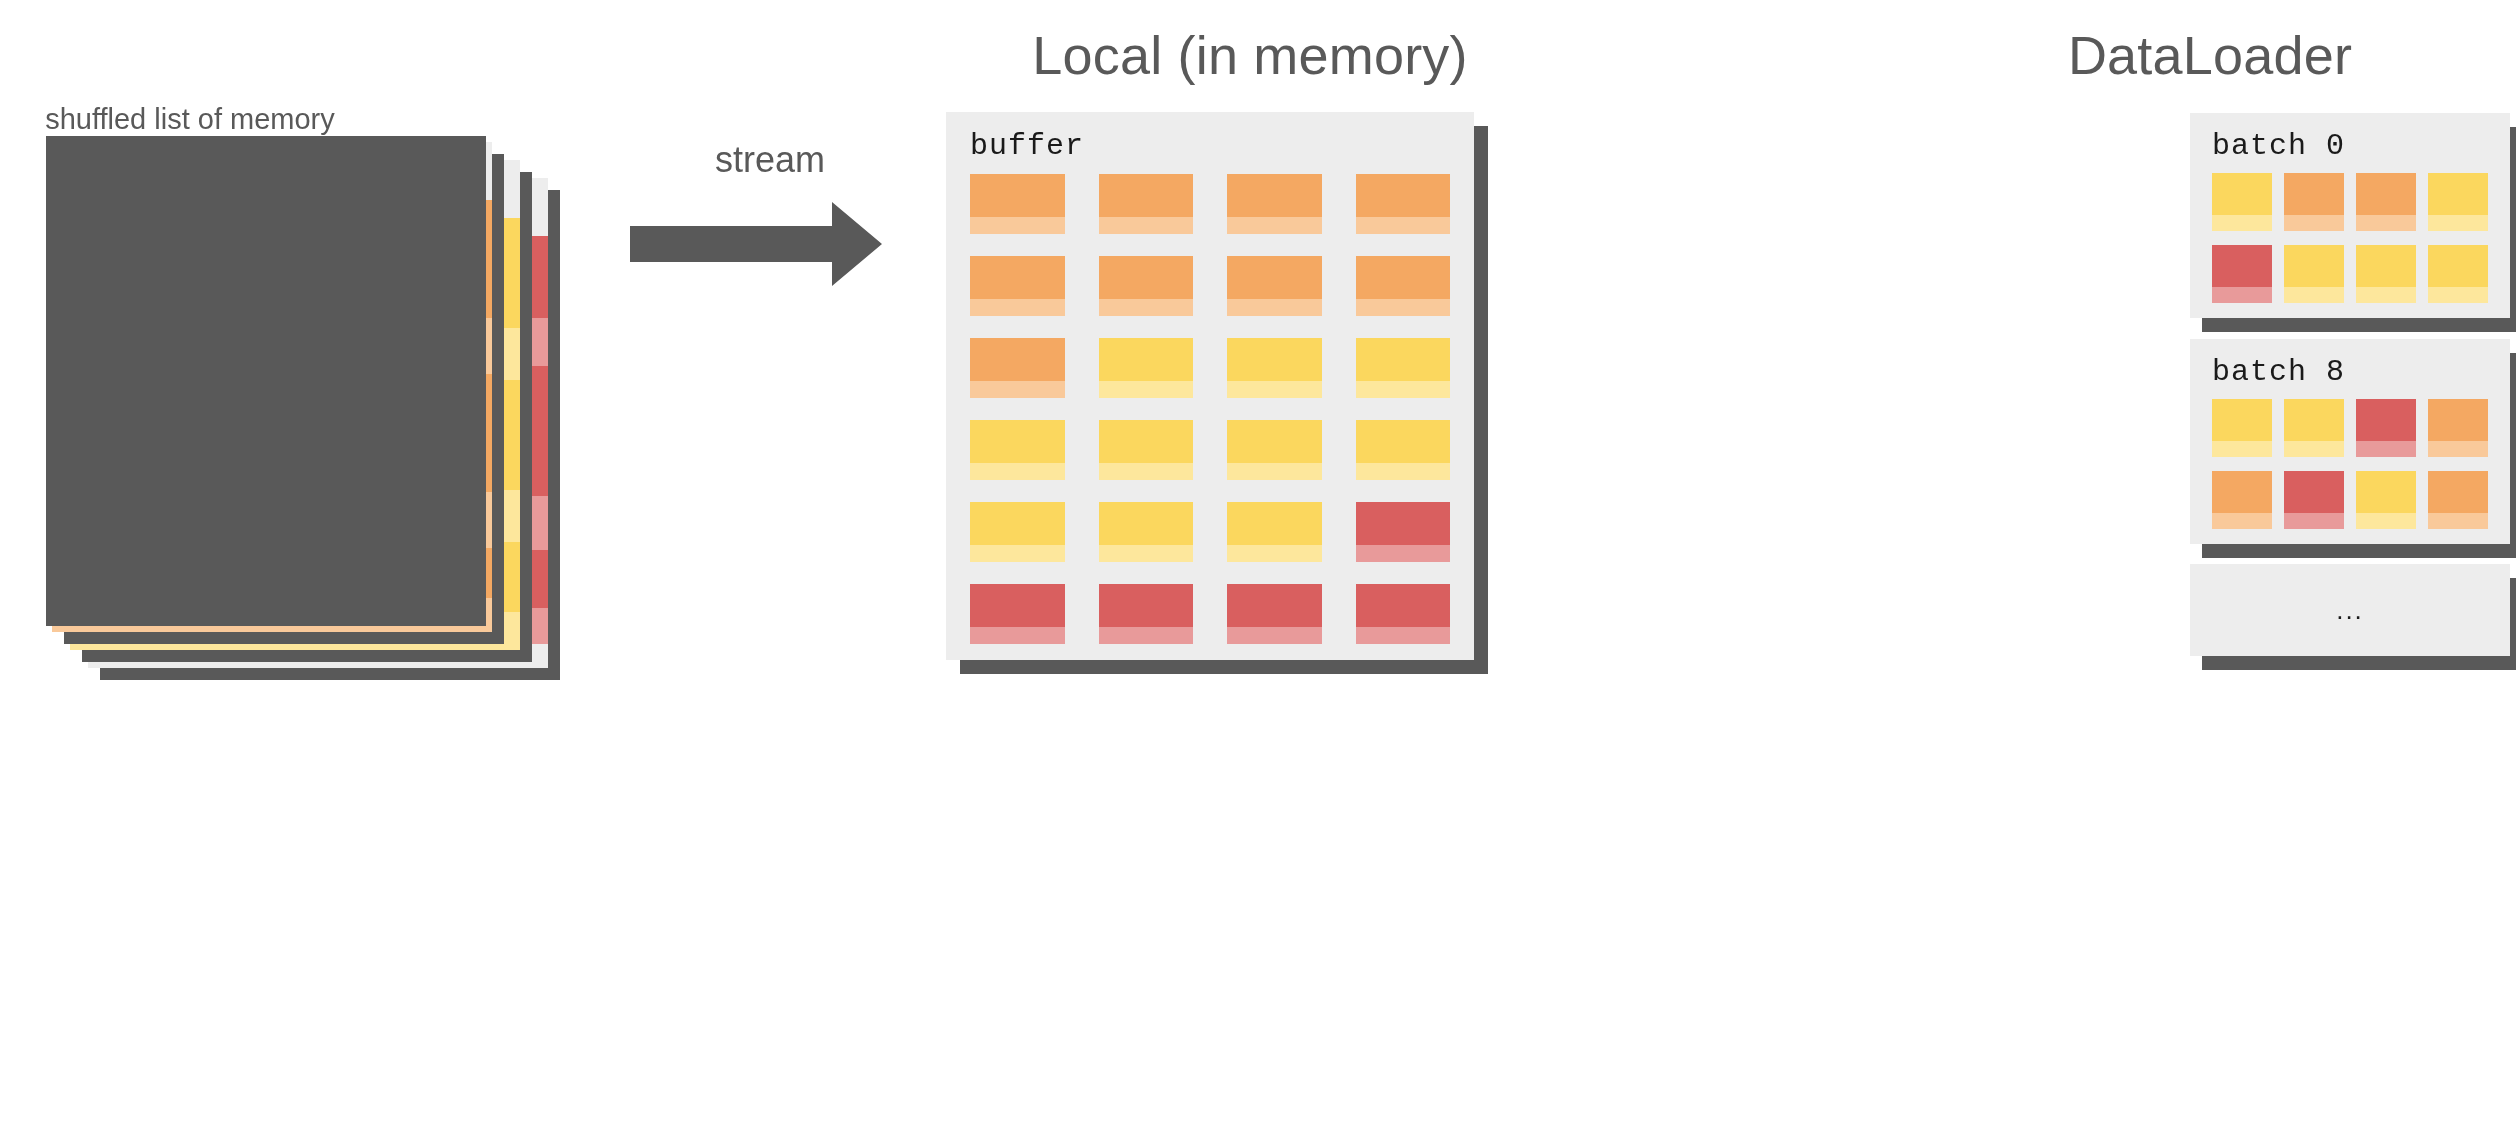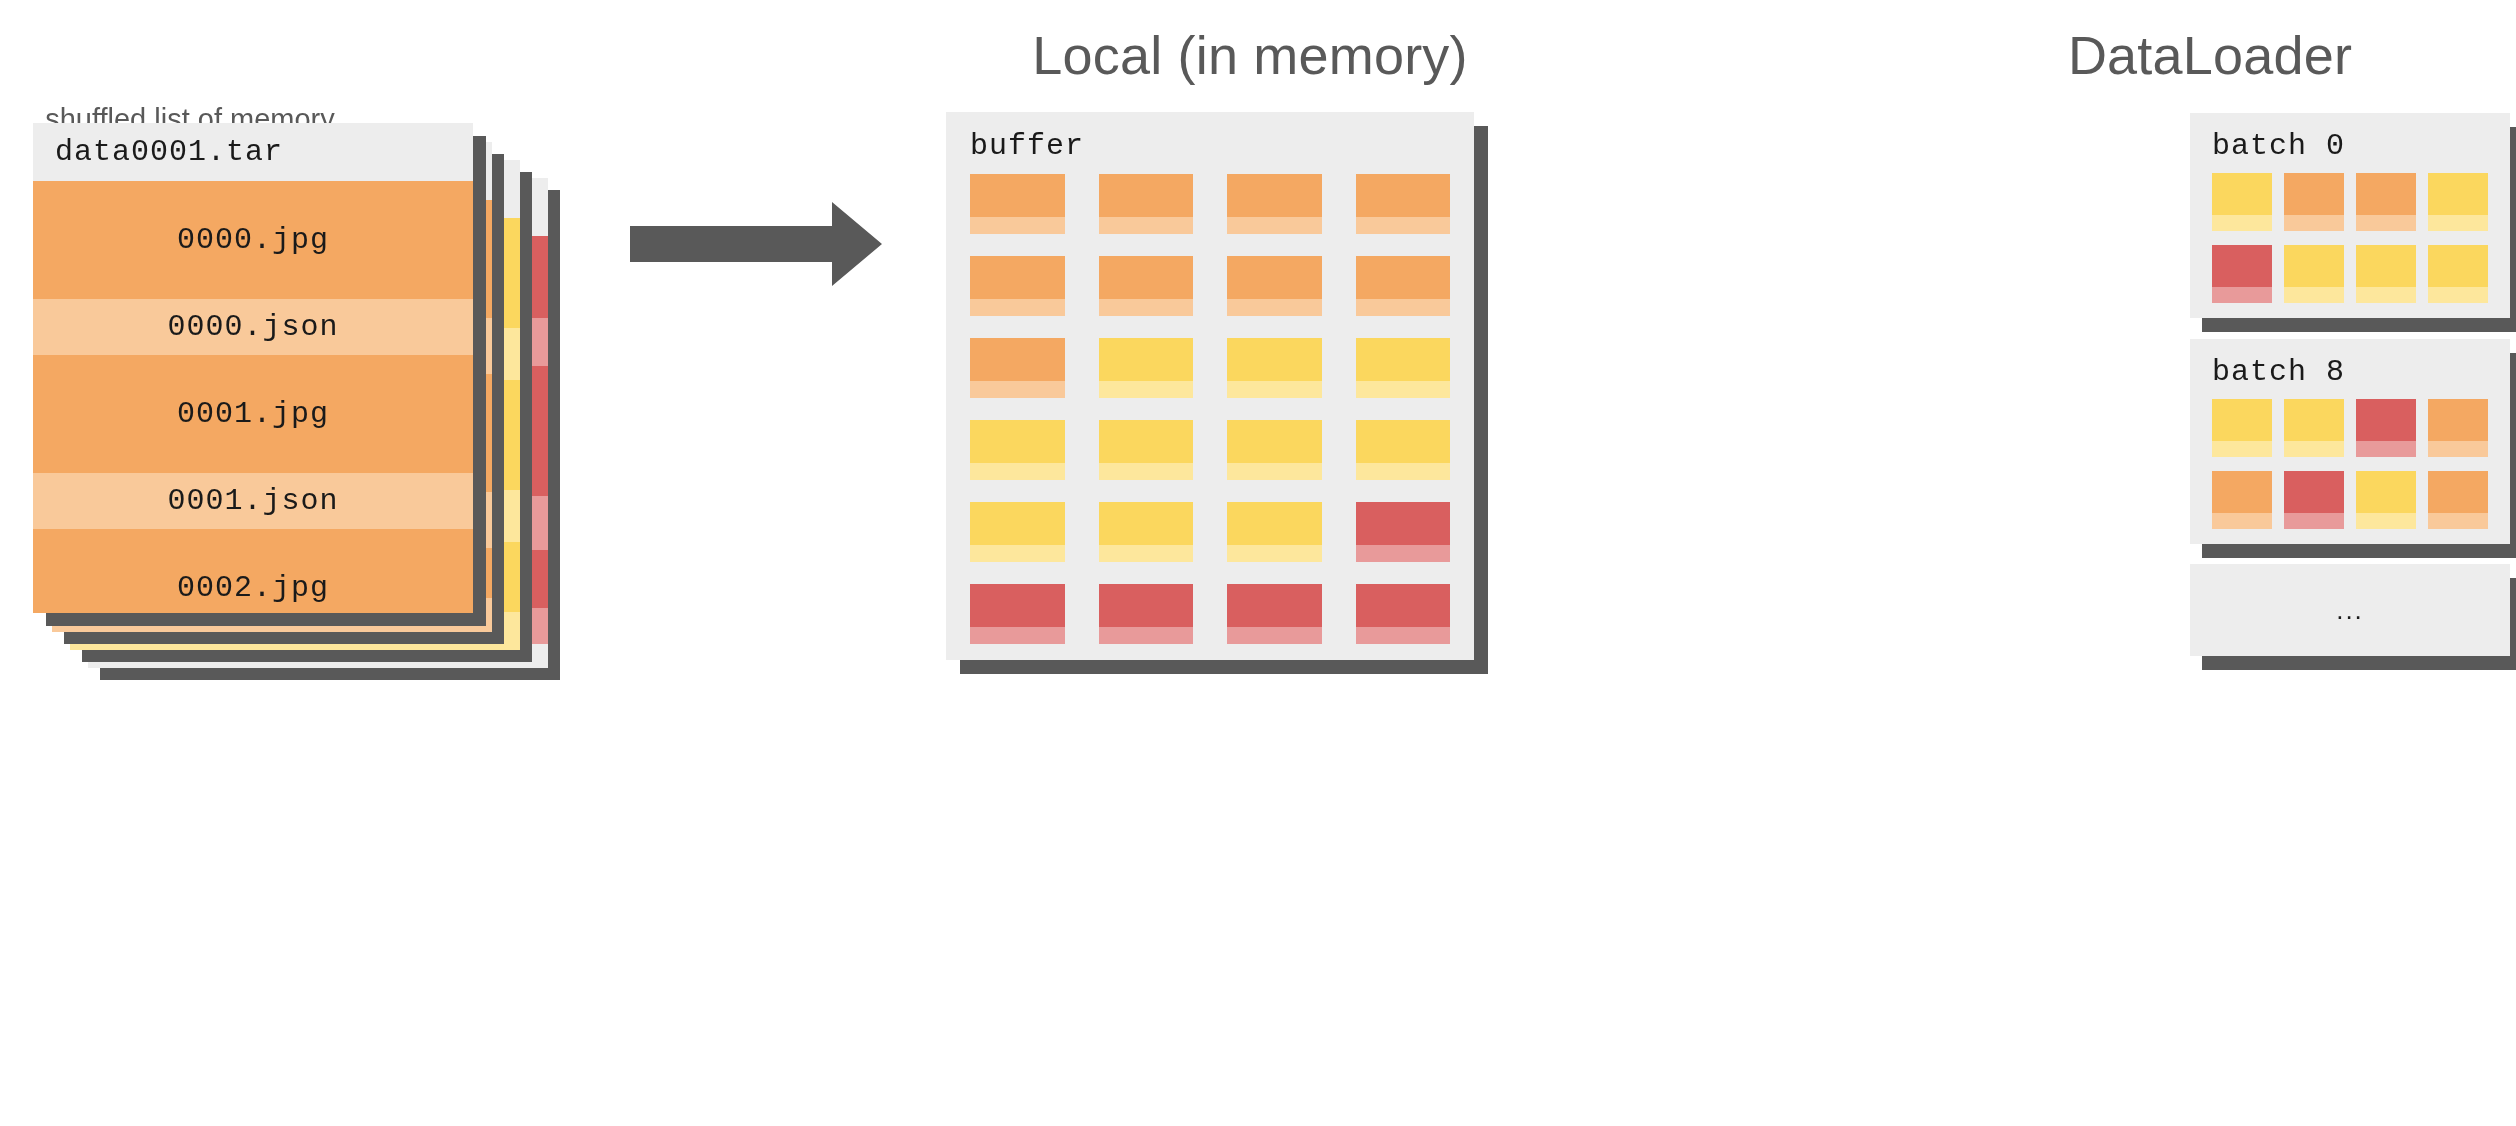--- a/index.html
+++ b/index.html
@@ -142,50 +142,24 @@
       <div class="tar-head" style="top:0px; height:58px;"></div>
       <div class="tar-row" style="top:58px;  height:118px; background:#f4a862;"></div>
       <div class="tar-row" style="top:176px; height:56px;  background:#f9c99a;"></div>
       <div class="tar-row" style="top:232px; height:118px; background:#f4a862;"></div>
       <div class="tar-row" style="top:350px; height:56px;  background:#f9c99a;"></div>
       <div class="tar-row" style="top:406px; height:50px;  background:#f4a862;"></div>
       <div class="tar-row" style="top:456px; height:34px;  background:#f9c99a;"></div>
     </div>
 
     <div class="card-shadow" style="left:46px; top:136px; width:440px; height:490px;"></div>
-    <div class="tar-card" style="left:33px; top:123px; width:440px; height:490px;">
-
-      <div class="tar-head" style="top:0px; height:58px;">
-        <span class="mono-label">data0001.tar</span>
-      </div>
-
-      <div class="tar-row" style="top:58px; height:118px; background:#f4a862;">
-        <span class="tar-cell-text">0000.jpg</span>
-      </div>
-
-      <div class="tar-row" style="top:176px; height:56px; background:#f9c99a;">
-        <span class="tar-cell-text">0000.json</span>
-      </div>
-
-      <div class="tar-row" style="top:232px; height:118px; background:#f4a862;">
-        <span class="tar-cell-text">0001.jpg</span>
-      </div>
-
-      <div class="tar-row" style="top:350px; height:56px; background:#f9c99a;">
-        <span class="tar-cell-text">0001.json</span>
-      </div>
-
-      <div class="tar-row" style="top:406px; height:118px; background:#f4a862;">
-        <span class="tar-cell-text">0002.jpg</span>
-      </div>
-
-    </div>
   </div>
 
   <div class="arrow-group" style="left:620px; top:140px; width:300px; height:160px;">
+    <div class="arrow-label" style="top:0px;">stream</div>
     <svg class="arrow-svg" width="300" height="160" viewBox="0 0 300 160">
       <path d="M 10 86 L 212 86 L 212 62 L 262 104 L 212 146 L 212 122 L 10 122 Z" fill="#595959"></path>
     </svg>
   </div>
 
   <div style="position:absolute; left:930px; top:0px; width:640px; height:930px;">
     <div class="card-shadow" style="left:30px; top:126px; width:528px; height:548px;"></div>
     <div class="card" style="left:16px; top:112px; width:528px; height:548px;">
       <span class="mono-label" style="position:absolute; left:24px; top:17px;">buffer</span>
       <div id="buffer-grid" style="position:absolute; left:24px; top:62px; width:480px; height:470px;">

